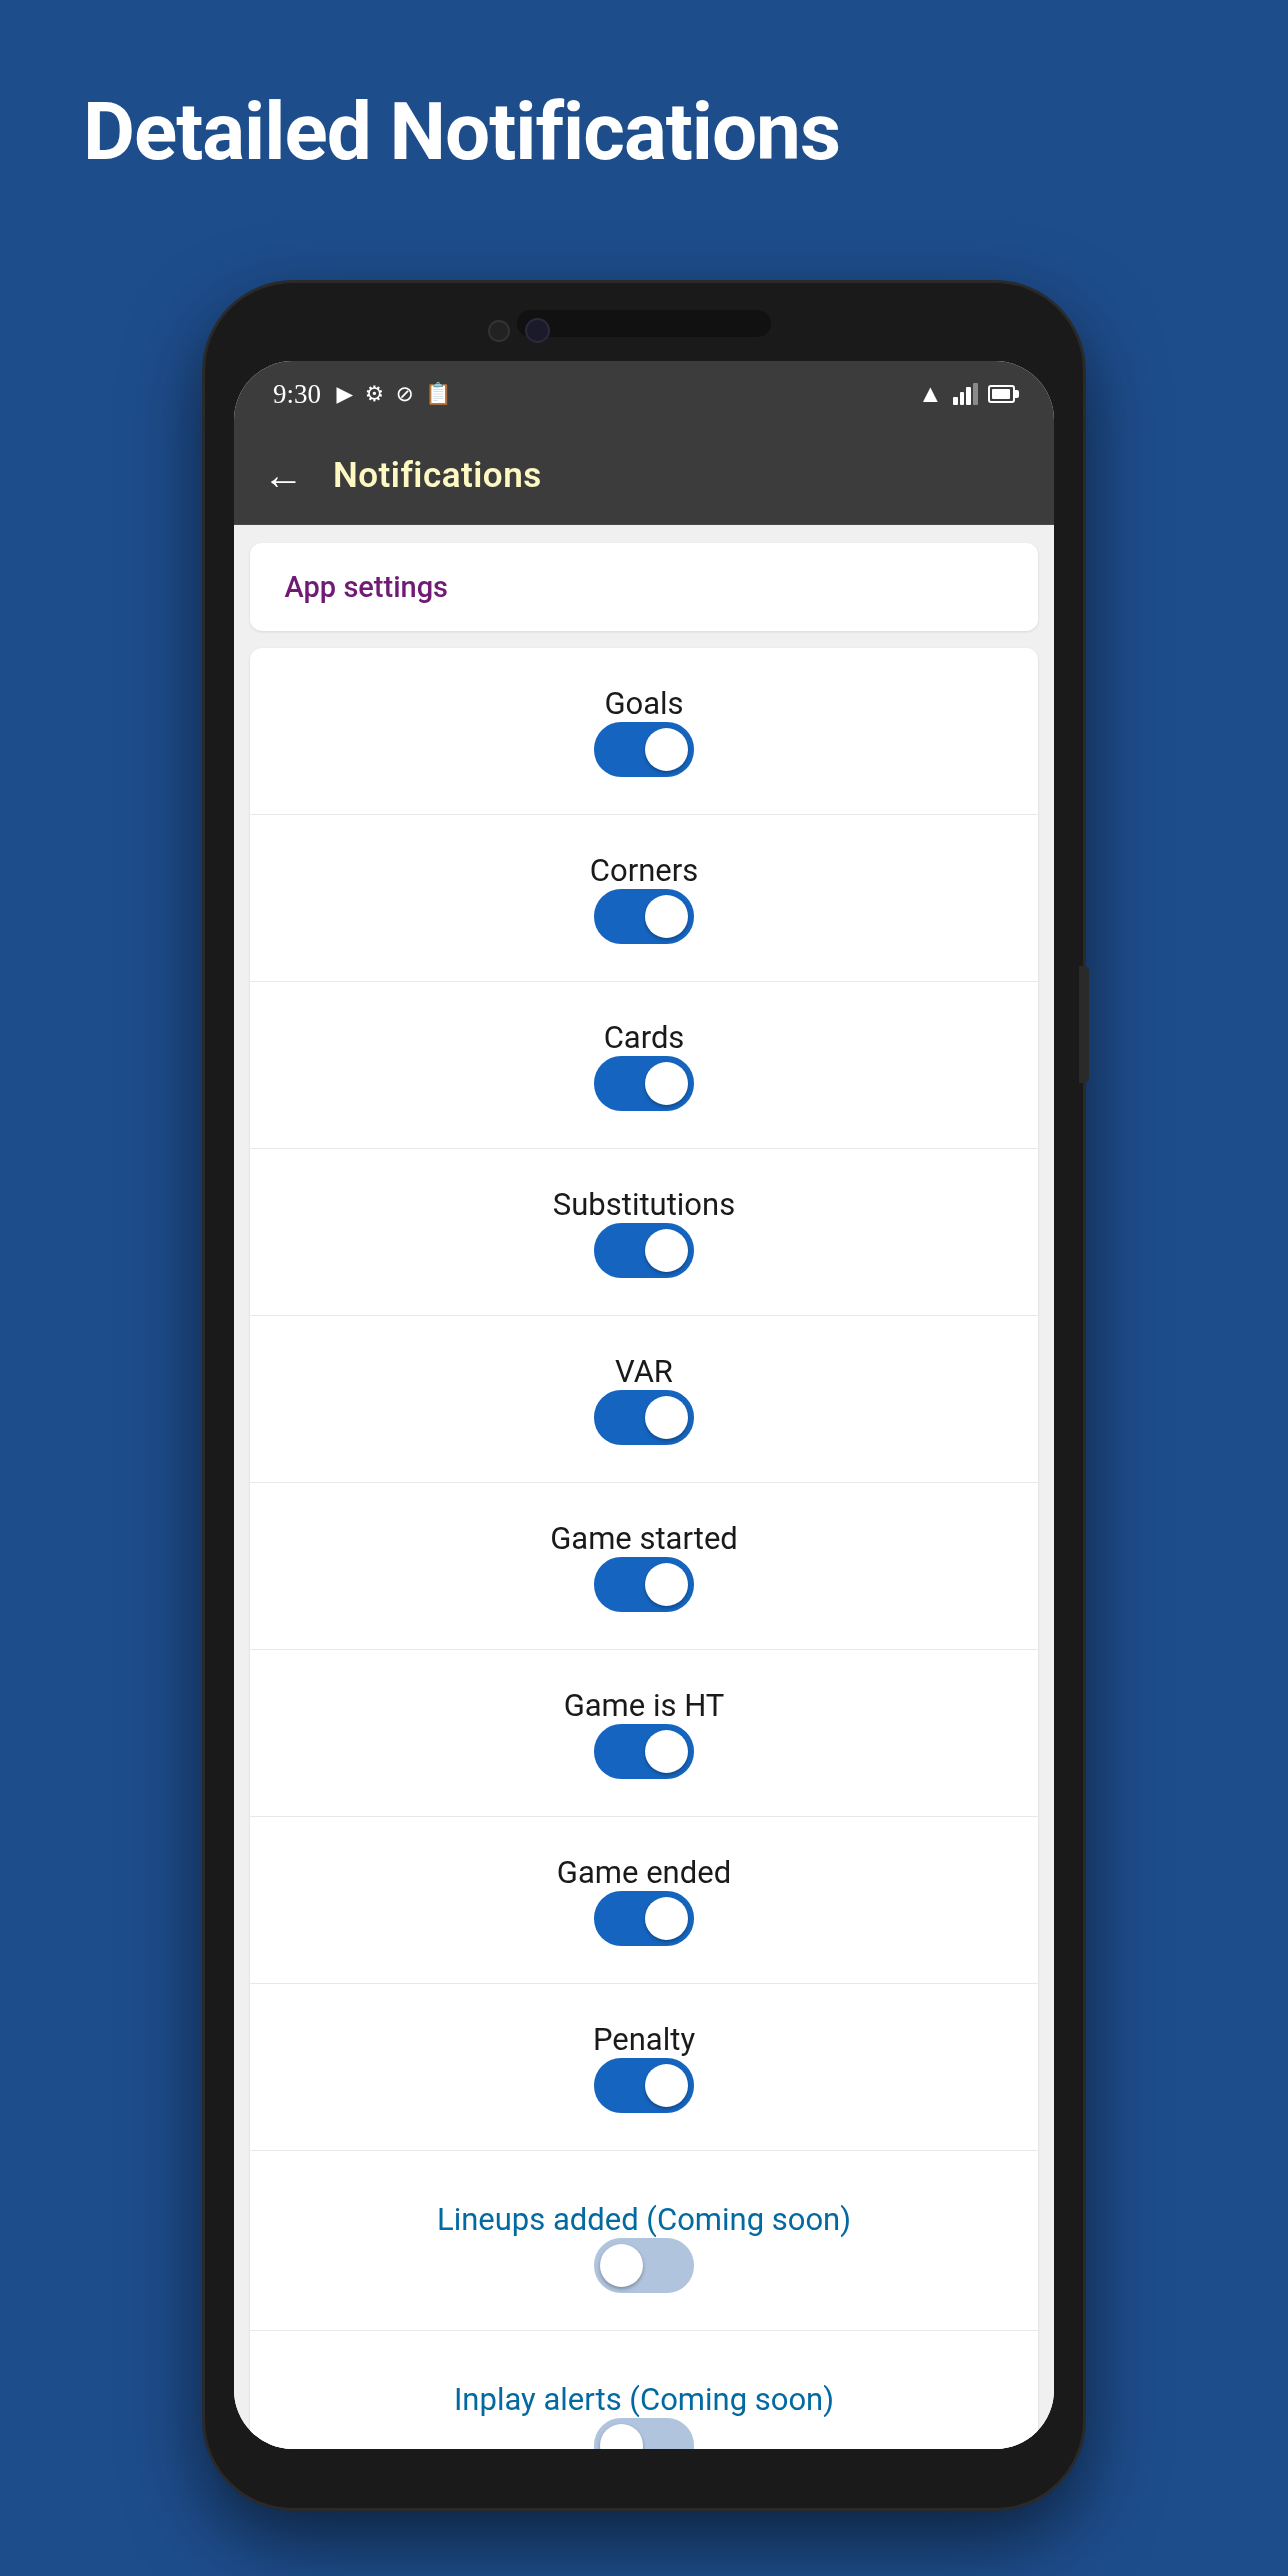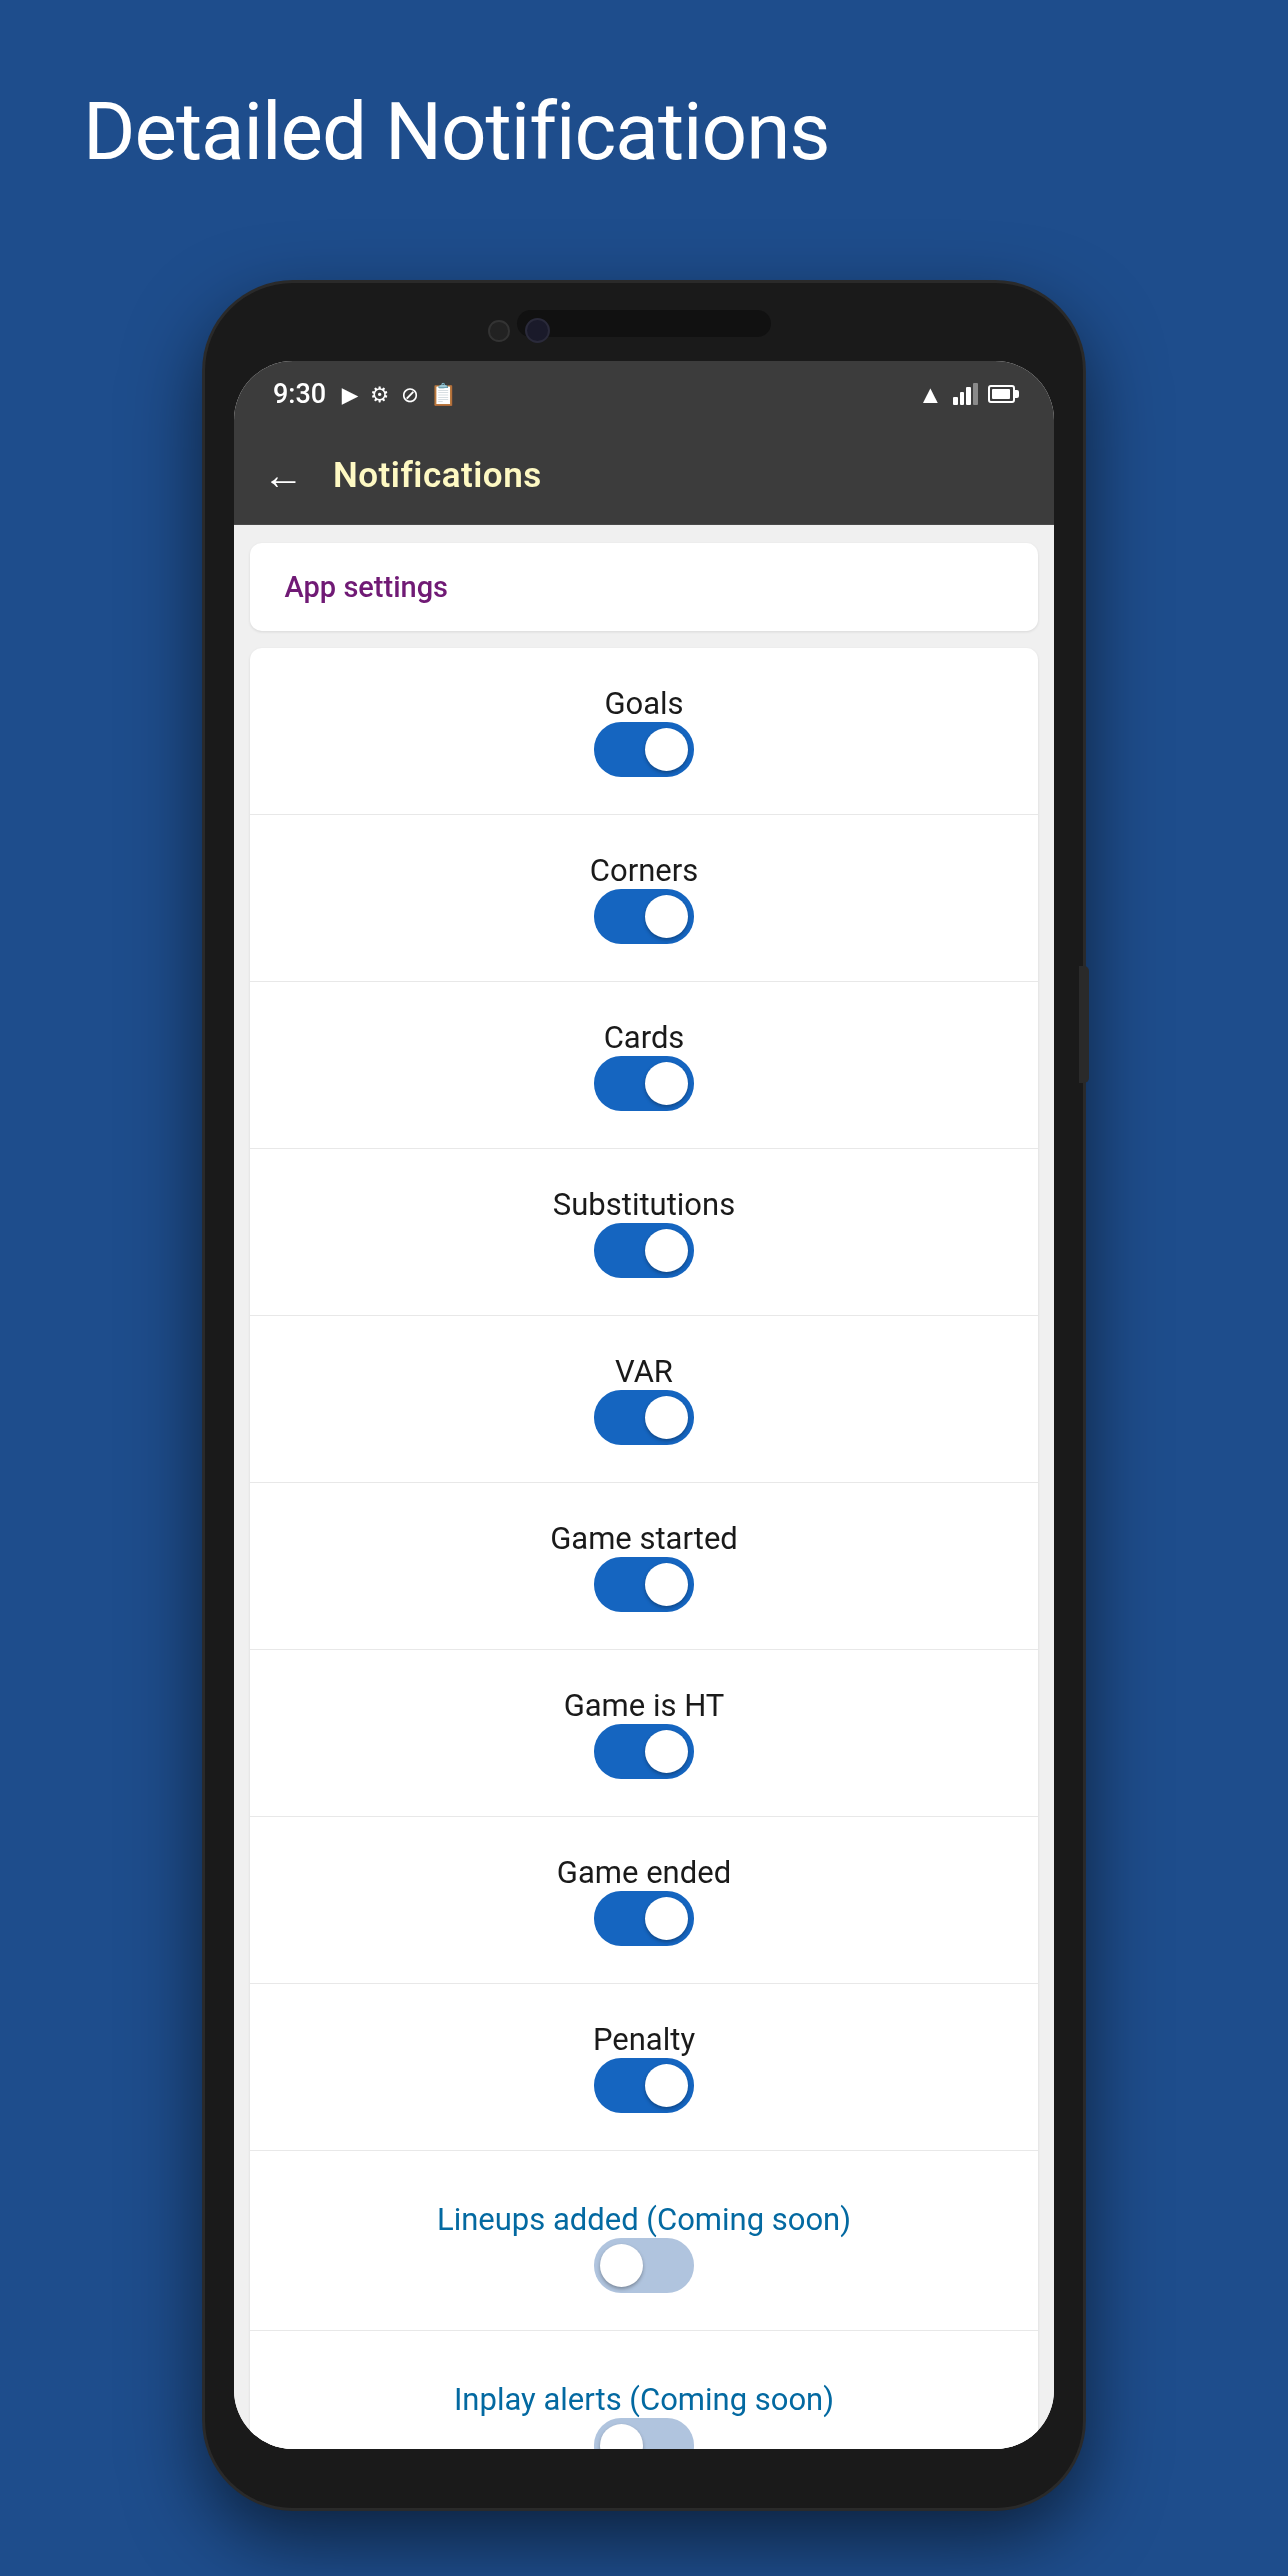--- a/index.html
+++ b/index.html
@@ -12,21 +12,21 @@
       overflow: hidden;
       position: relative;
     }
 
     .page-title {
       position: absolute;
       top: 88px;
       left: 83px;
       color: white;
       font-size: 80px;
-      font-weight: 400;
+      font-weight: 700;
       letter-spacing: -1px;
       line-height: 1.1;
     }
 
     .phone-container {
       position: absolute;
       top: 283px;
       left: 50%;
       transform: translateX(-50%);
       width: 878px;
@@ -104,20 +104,21 @@
     }
 
     
     .status-bar {
       height: 66px;
       background: #3c3c3c;
       display: flex;
       align-items: center;
       justify-content: space-between;
       padding: 0 39px;
+      font-family: Liberation Serif, serif;
     }
 
     .status-time {
       color: white;
       font-size: 27px;
       font-weight: 500;
     }
 
     .status-icon-group-left {
       display: flex;

